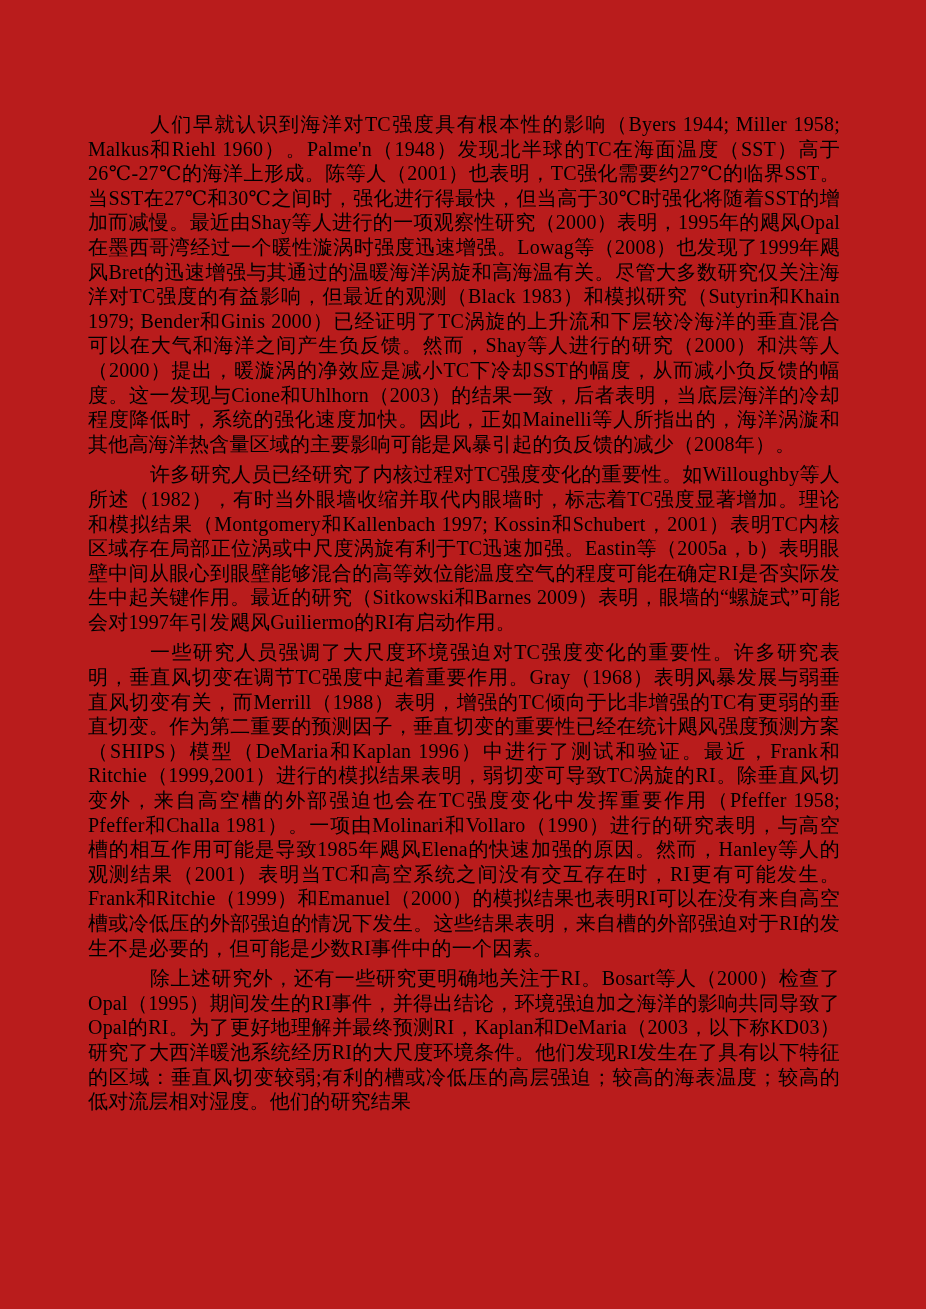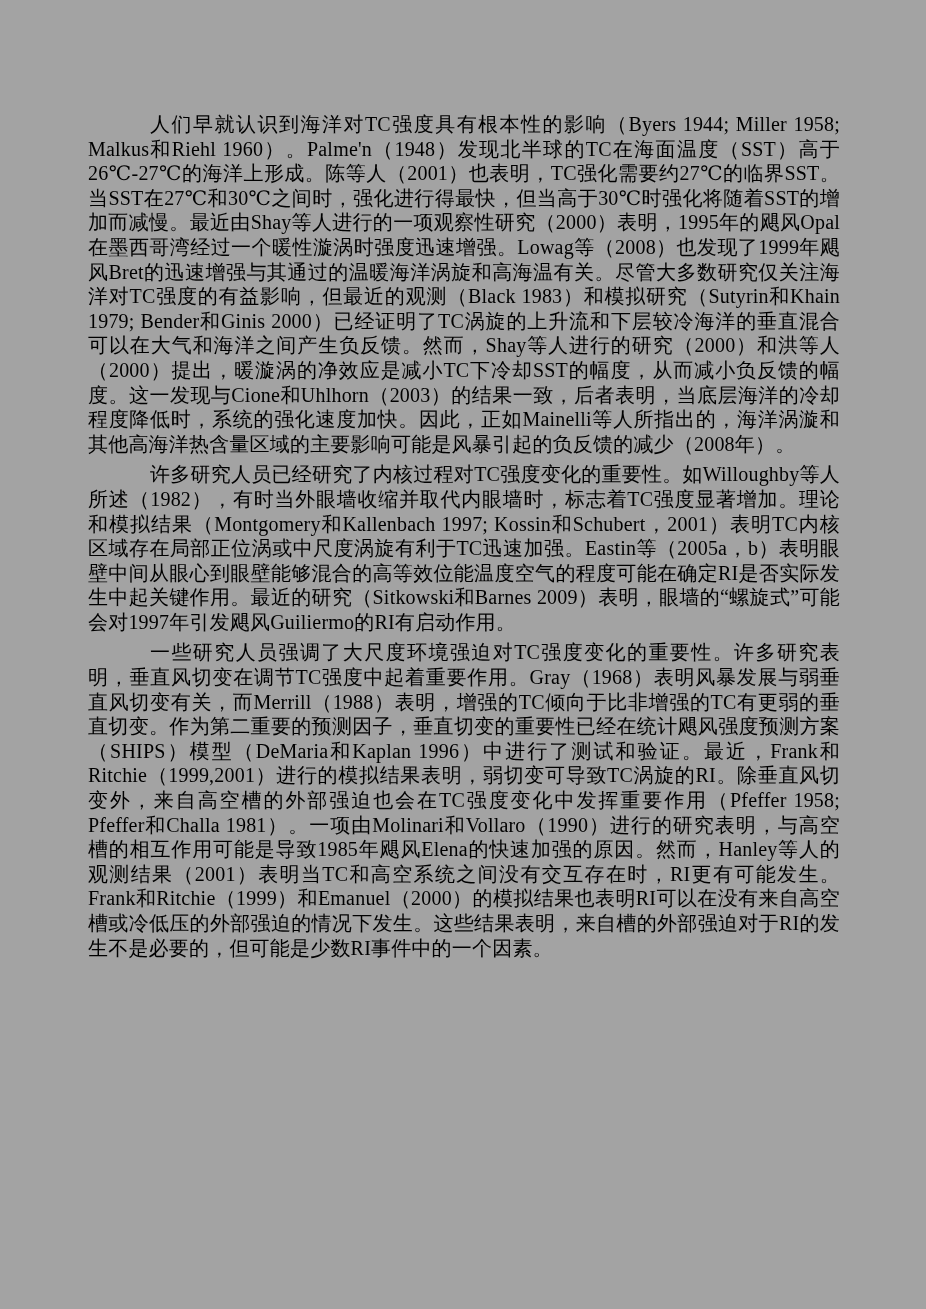--- a/index.html
+++ b/index.html
@@ -12,21 +12,21 @@
     height: 1309px;
     background: #ffffff;
     overflow: hidden;
     font-family: "Liberation Serif", "DejaVu Serif", serif;
     color: #000000;
   }
   .page {
     width: 926px;
     height: 1309px;
     padding: 112px 86px 0 88px;
-    background: #a3a3a3;
+    background: #b91c1c;
   }
   .text-block {
     width: 100%;
   }
   .para {
     margin: 0 0 6px 0;
     font-size: 20px;
     line-height: 24.6px;
     text-align: justify;
     text-indent: 62px;
@@ -35,14 +35,15 @@
   }
 </style>
 </head>
 <body>
 
 <div class="page">
   <div class="text-block">
     <p class="para">人们早就认识到海洋对TC强度具有根本性的影响（Byers 1944; Miller 1958; Malkus和Riehl 1960）。Palme'n（1948）发现北半球的TC在海面温度（SST）高于26℃-27℃的海洋上形成。陈等人（2001）也表明，TC强化需要约27℃的临界SST。当SST在27℃和30℃之间时，强化进行得最快，但当高于30℃时强化将随着SST的增加而减慢。最近由Shay等人进行的一项观察性研究（2000）表明，1995年的飓风Opal在墨西哥湾经过一个暖性漩涡时强度迅速增强。Lowag等（2008）也发现了1999年飓风Bret的迅速增强与其通过的温暖海洋涡旋和高海温有关。尽管大多数研究仅关注海洋对TC强度的有益影响，但最近的观测（Black 1983）和模拟研究（Sutyrin和Khain 1979; Bender和Ginis 2000）已经证明了TC涡旋的上升流和下层较冷海洋的垂直混合可以在大气和海洋之间产生负反馈。然而，Shay等人进行的研究（2000）和洪等人（2000）提出，暖漩涡的净效应是减小TC下冷却SST的幅度，从而减小负反馈的幅度。这一发现与Cione和Uhlhorn（2003）的结果一致，后者表明，当底层海洋的冷却程度降低时，系统的强化速度加快。因此，正如Mainelli等人所指出的，海洋涡漩和其他高海洋热含量区域的主要影响可能是风暴引起的负反馈的减少（2008年）。</p>
     <p class="para">许多研究人员已经研究了内核过程对TC强度变化的重要性。如Willoughby等人所述（1982），有时当外眼墙收缩并取代内眼墙时，标志着TC强度显著增加。理论和模拟结果（Montgomery和Kallenbach 1997; Kossin和Schubert，2001）表明TC内核区域存在局部正位涡或中尺度涡旋有利于TC迅速加强。Eastin等（2005a，b）表明眼壁中间从眼心到眼壁能够混合的高等效位能温度空气的程度可能在确定RI是否实际发生中起关键作用。最近的研究（Sitkowski和Barnes 2009）表明，眼墙的“螺旋式”可能会对1997年引发飓风Guiliermo的RI有启动作用。</p>
     <p class="para">一些研究人员强调了大尺度环境强迫对TC强度变化的重要性。许多研究表明，垂直风切变在调节TC强度中起着重要作用。Gray（1968）表明风暴发展与弱垂直风切变有关，而Merrill（1988）表明，增强的TC倾向于比非增强的TC有更弱的垂直切变。作为第二重要的预测因子，垂直切变的重要性已经在统计飓风强度预测方案（SHIPS）模型（DeMaria和Kaplan 1996）中进行了测试和验证。最近，Frank和Ritchie（1999,2001）进行的模拟结果表明，弱切变可导致TC涡旋的RI。除垂直风切变外，来自高空槽的外部强迫也会在TC强度变化中发挥重要作用（Pfeffer 1958; Pfeffer和Challa 1981）。一项由Molinari和Vollaro（1990）进行的研究表明，与高空槽的相互作用可能是导致1985年飓风Elena的快速加强的原因。然而，Hanley等人的观测结果（2001）表明当TC和高空系统之间没有交互存在时，RI更有可能发生。Frank和Ritchie（1999）和Emanuel（2000）的模拟结果也表明RI可以在没有来自高空槽或冷低压的外部强迫的情况下发生。这些结果表明，来自槽的外部强迫对于RI的发生不是必要的，但可能是少数RI事件中的一个因素。</p>
+    <p class="para">除上述研究外，还有一些研究更明确地关注于RI。Bosart等人（2000）检查了Opal（1995）期间发生的RI事件，并得出结论，环境强迫加之海洋的影响共同导致了Opal的RI。为了更好地理解并最终预测RI，Kaplan和DeMaria（2003，以下称KD03）研究了大西洋暖池系统经历RI的大尺度环境条件。他们发现RI发生在了具有以下特征的区域：垂直风切变较弱;有利的槽或冷低压的高层强迫；较高的海表温度；较高的低对流层相对湿度。他们的研究结果</p>
   </div>
 </div>
 
 </body></html>

